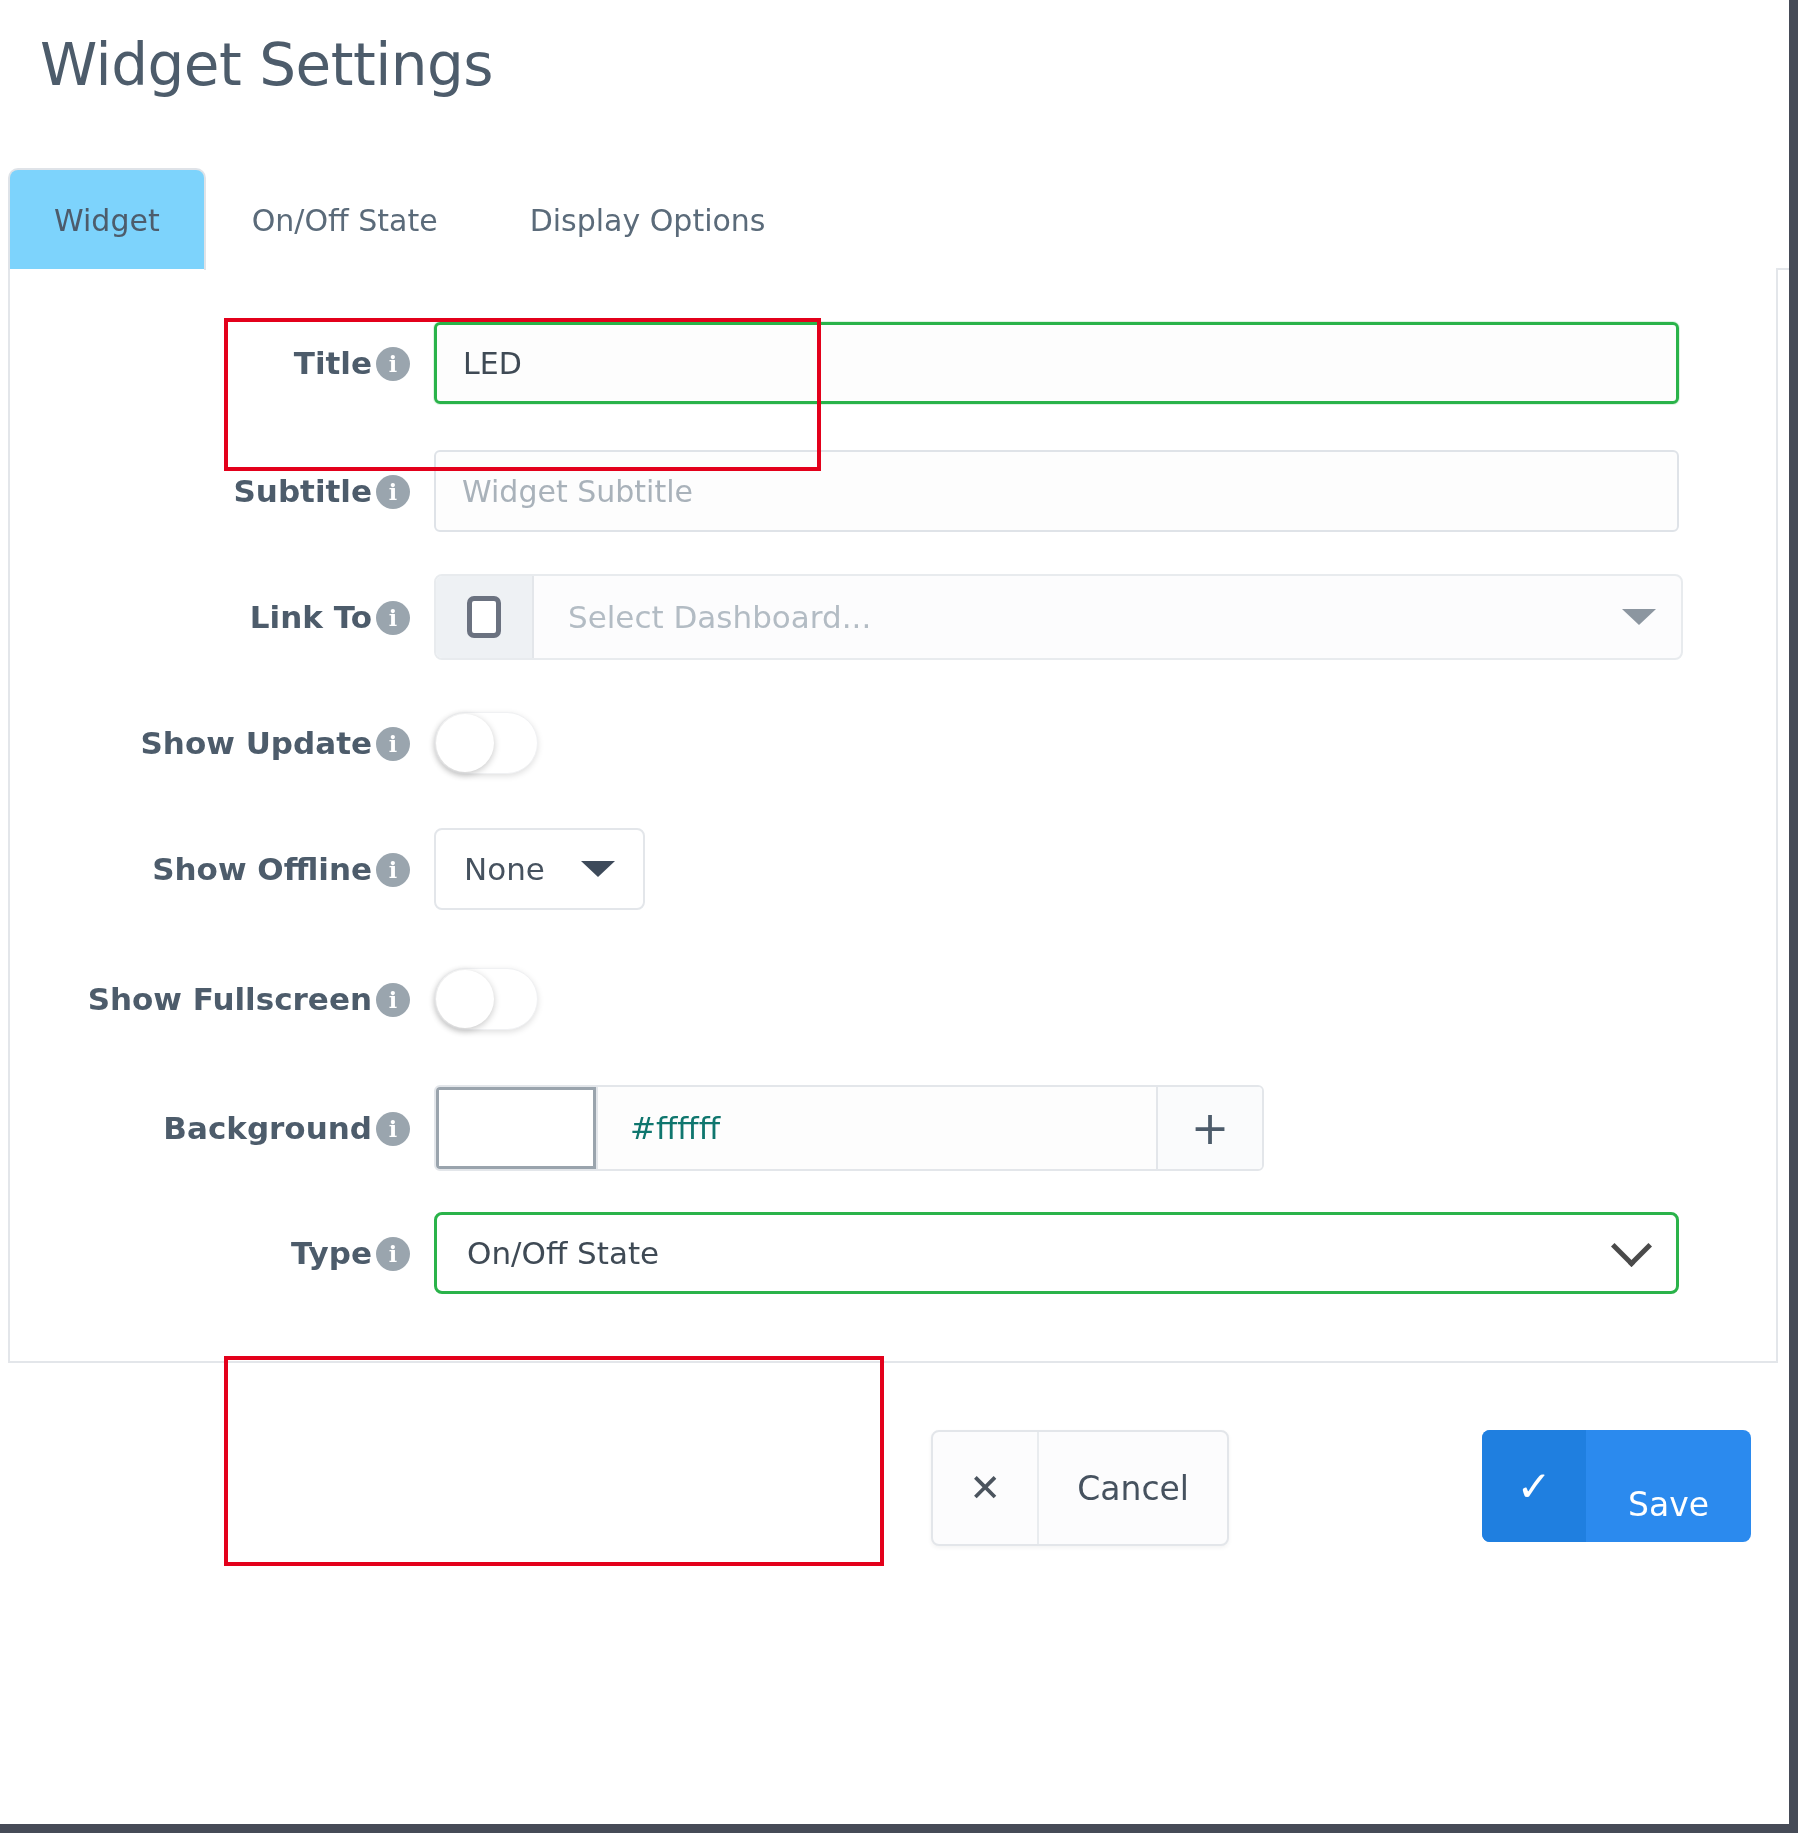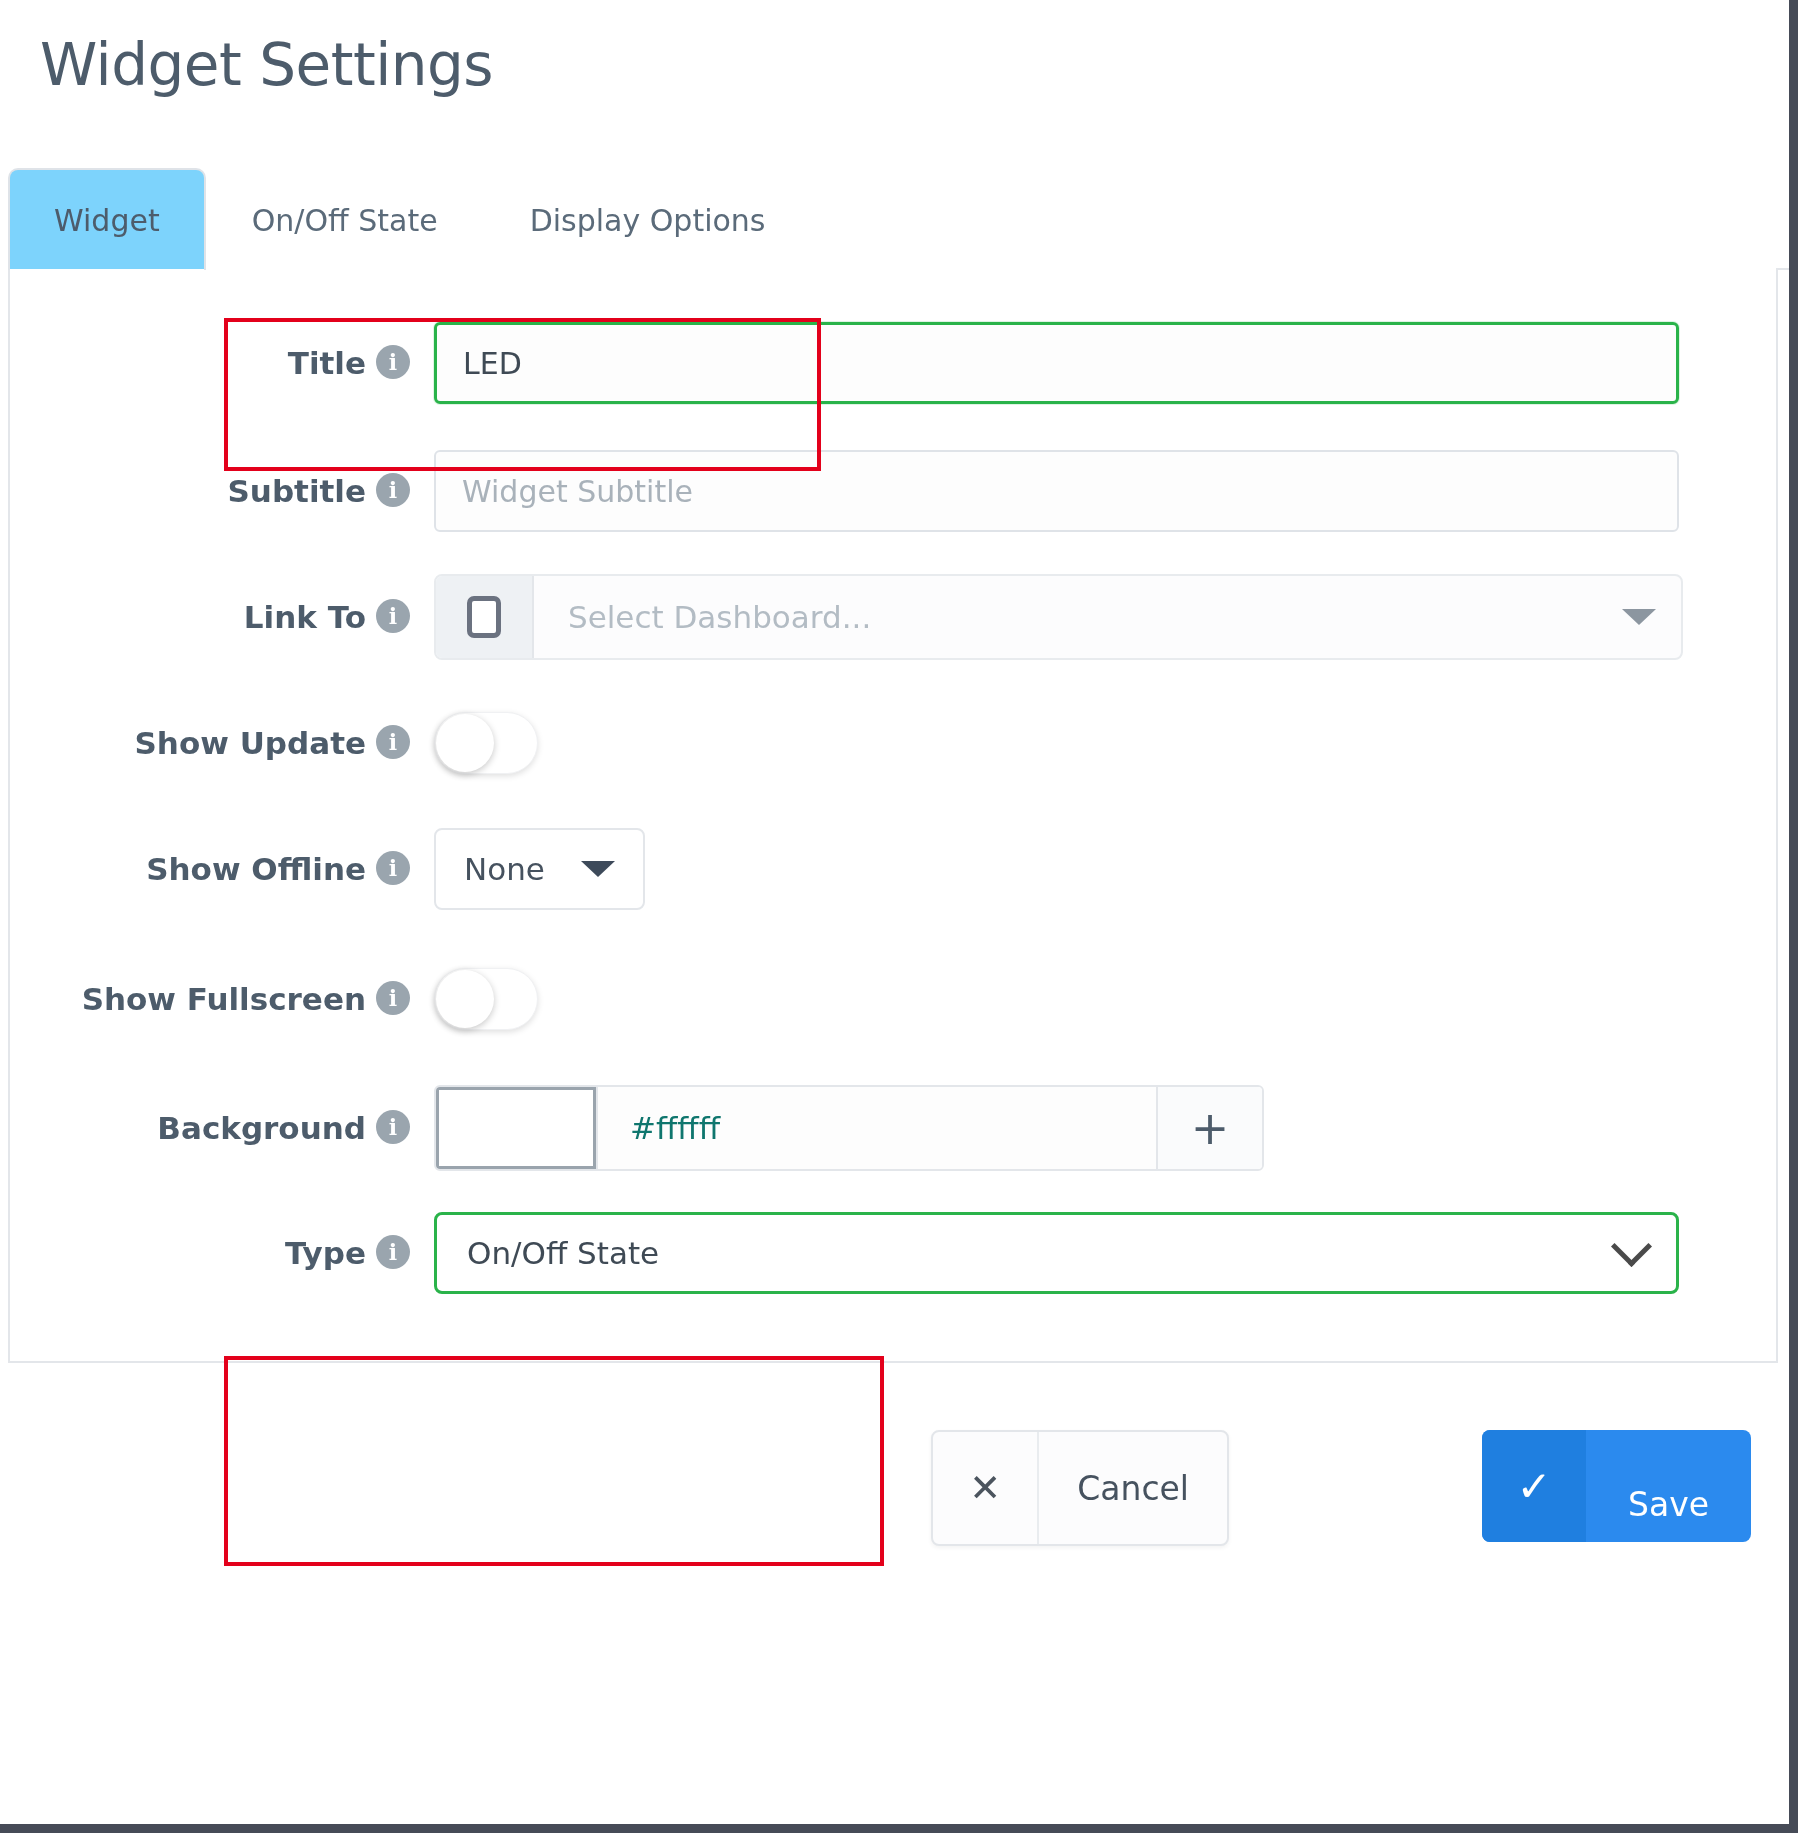--- a/index.html
+++ b/index.html
@@ -108,22 +108,22 @@
   }
   .label {
     width: 400px;
     text-align: right;
     padding-right: 0;
     font-size: 31px;
     font-weight: bold;
     color: #4d5c6b;
     display: flex;
     justify-content: flex-end;
-    align-items: flex-start;
-    gap: 10px;
+    align-items: flex-end;
+    gap: 4px;
     white-space: nowrap;
     box-sizing: border-box;
   }
   .info-icon {
     width: 34px;
     height: 34px;
     border-radius: 50%;
     background: #9aa5ae;
     color: #ffffff;
     font-size: 22px;

